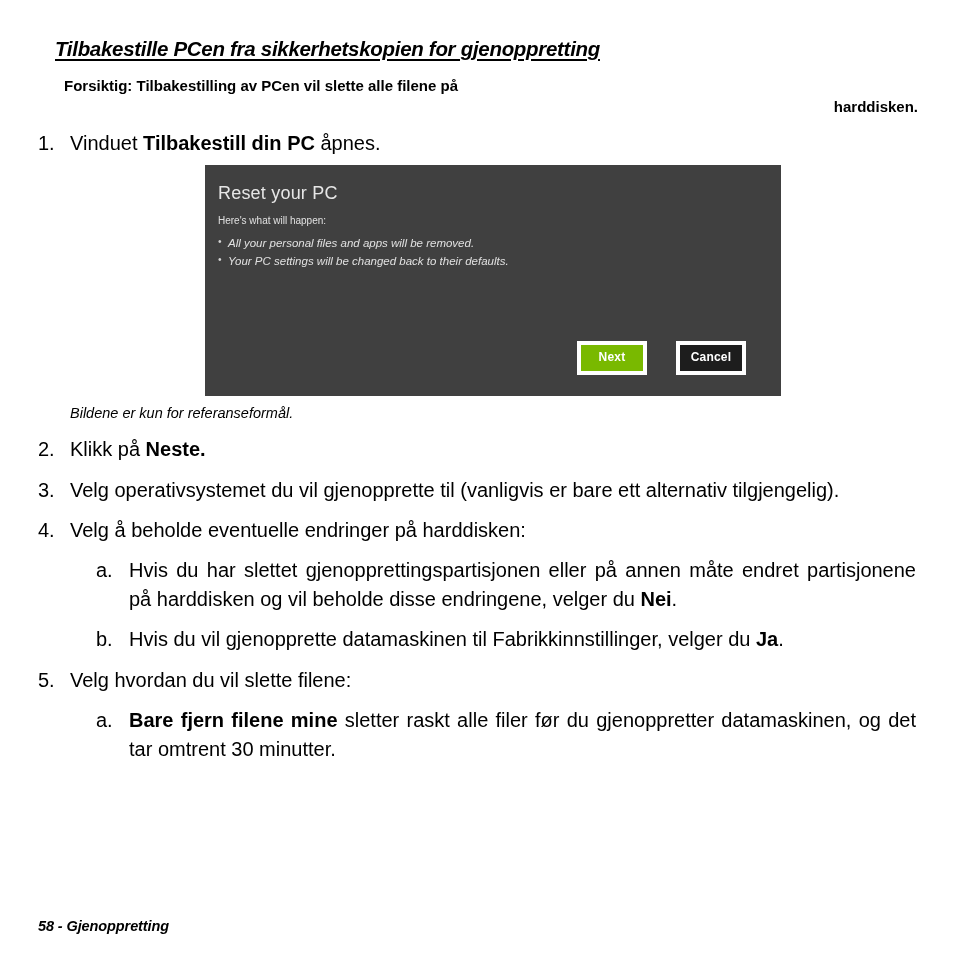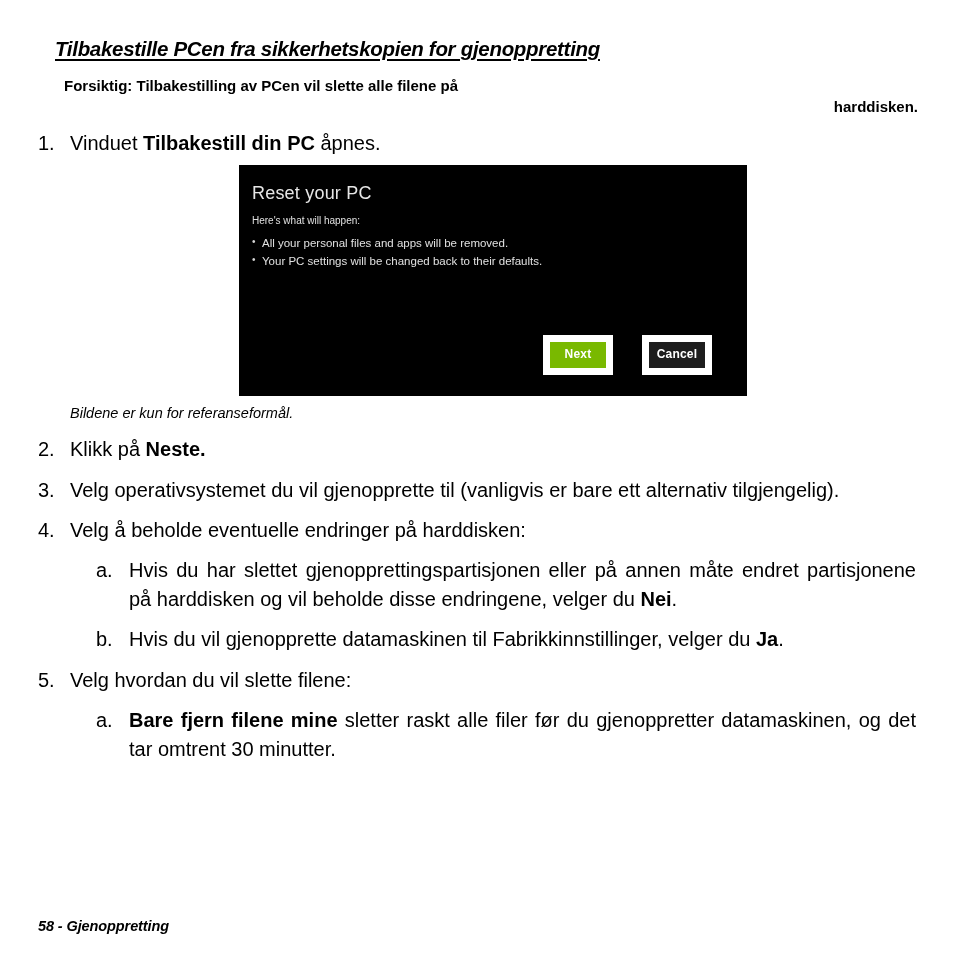--- a/index.html
+++ b/index.html
@@ -98,23 +98,23 @@
   .b { font-weight: bold; }
 
   
   .figure-wrap {
     margin-top: 7px;
     text-align: center;
   }
   .win-shot {
     display: inline-block;
     position: relative;
-    width: 508px;
+    width: 576px;
     height: 231px;
-    background: #000000;
+    background: #404040;
     text-align: left;
     vertical-align: top;
     overflow: hidden;
   }
   .win-title {
     position: absolute;
     left: 13px;
     top: 15px;
     font-size: 18px;
     font-weight: 400;
@@ -136,39 +136,40 @@
     padding: 0;
     list-style: none;
   }
   .win-bullets li {
     font-size: 11.5px;
     color: #e0e0e0;
     line-height: 1.52;
     padding-left: 10px;
     position: relative;
     white-space: nowrap;
+    font-style: italic;
   }
   .win-bullets li::before {
     content: "\2022";
     position: absolute;
     left: 0;
     top: -1px;
     font-size: 10px;
     color: #d5d5d5;
   }
   .win-buttons {
     position: absolute;
     right: 35px;
     bottom: 21px;
     display: flex;
     gap: 13px;
   }
   .win-btn {
     box-sizing: border-box;
-    border: 7px solid #ffffff;
+    border: 4px solid #ffffff;
     font-size: 12px;
     font-weight: bold;
     color: #ffffff;
     text-align: center;
     padding: 4px 0 5px 0;
     min-width: 70px;
     letter-spacing: 0.2px;
     cursor: pointer;
   }
   .win-btn.primary {

